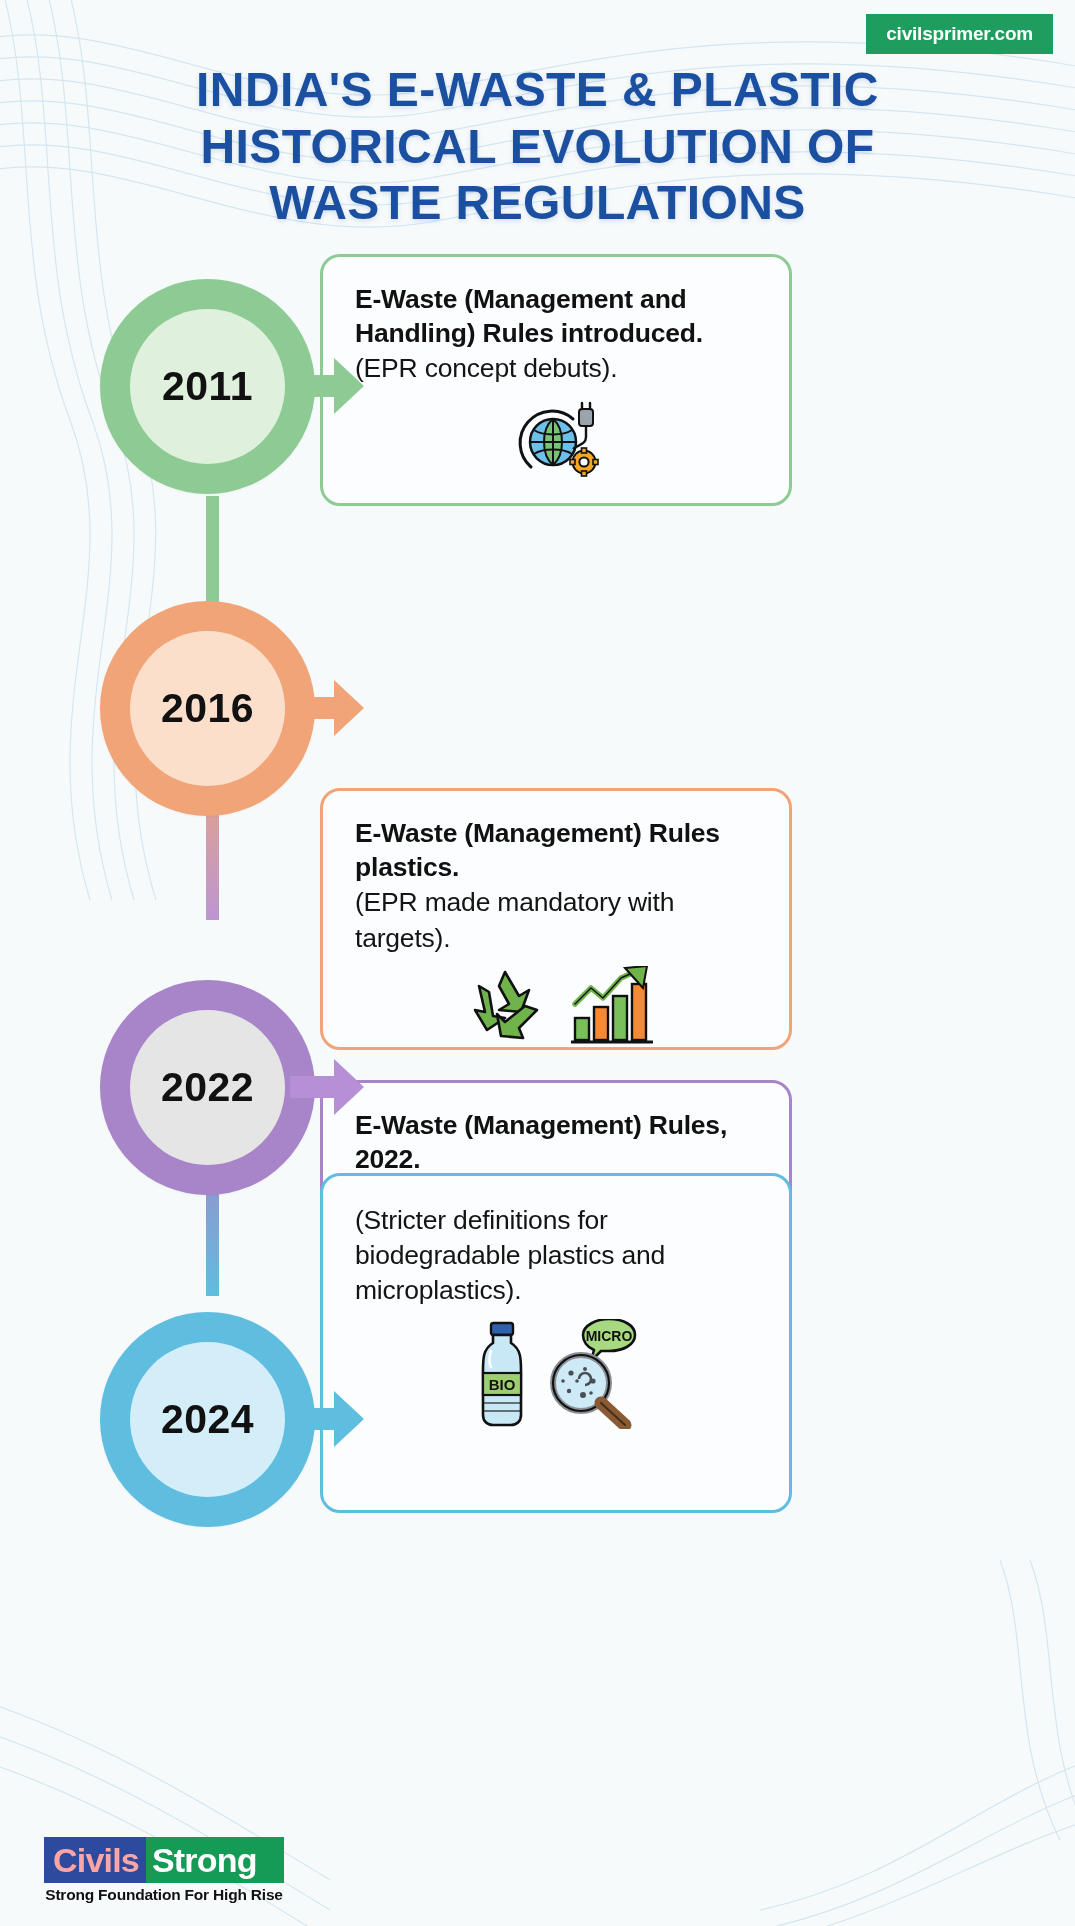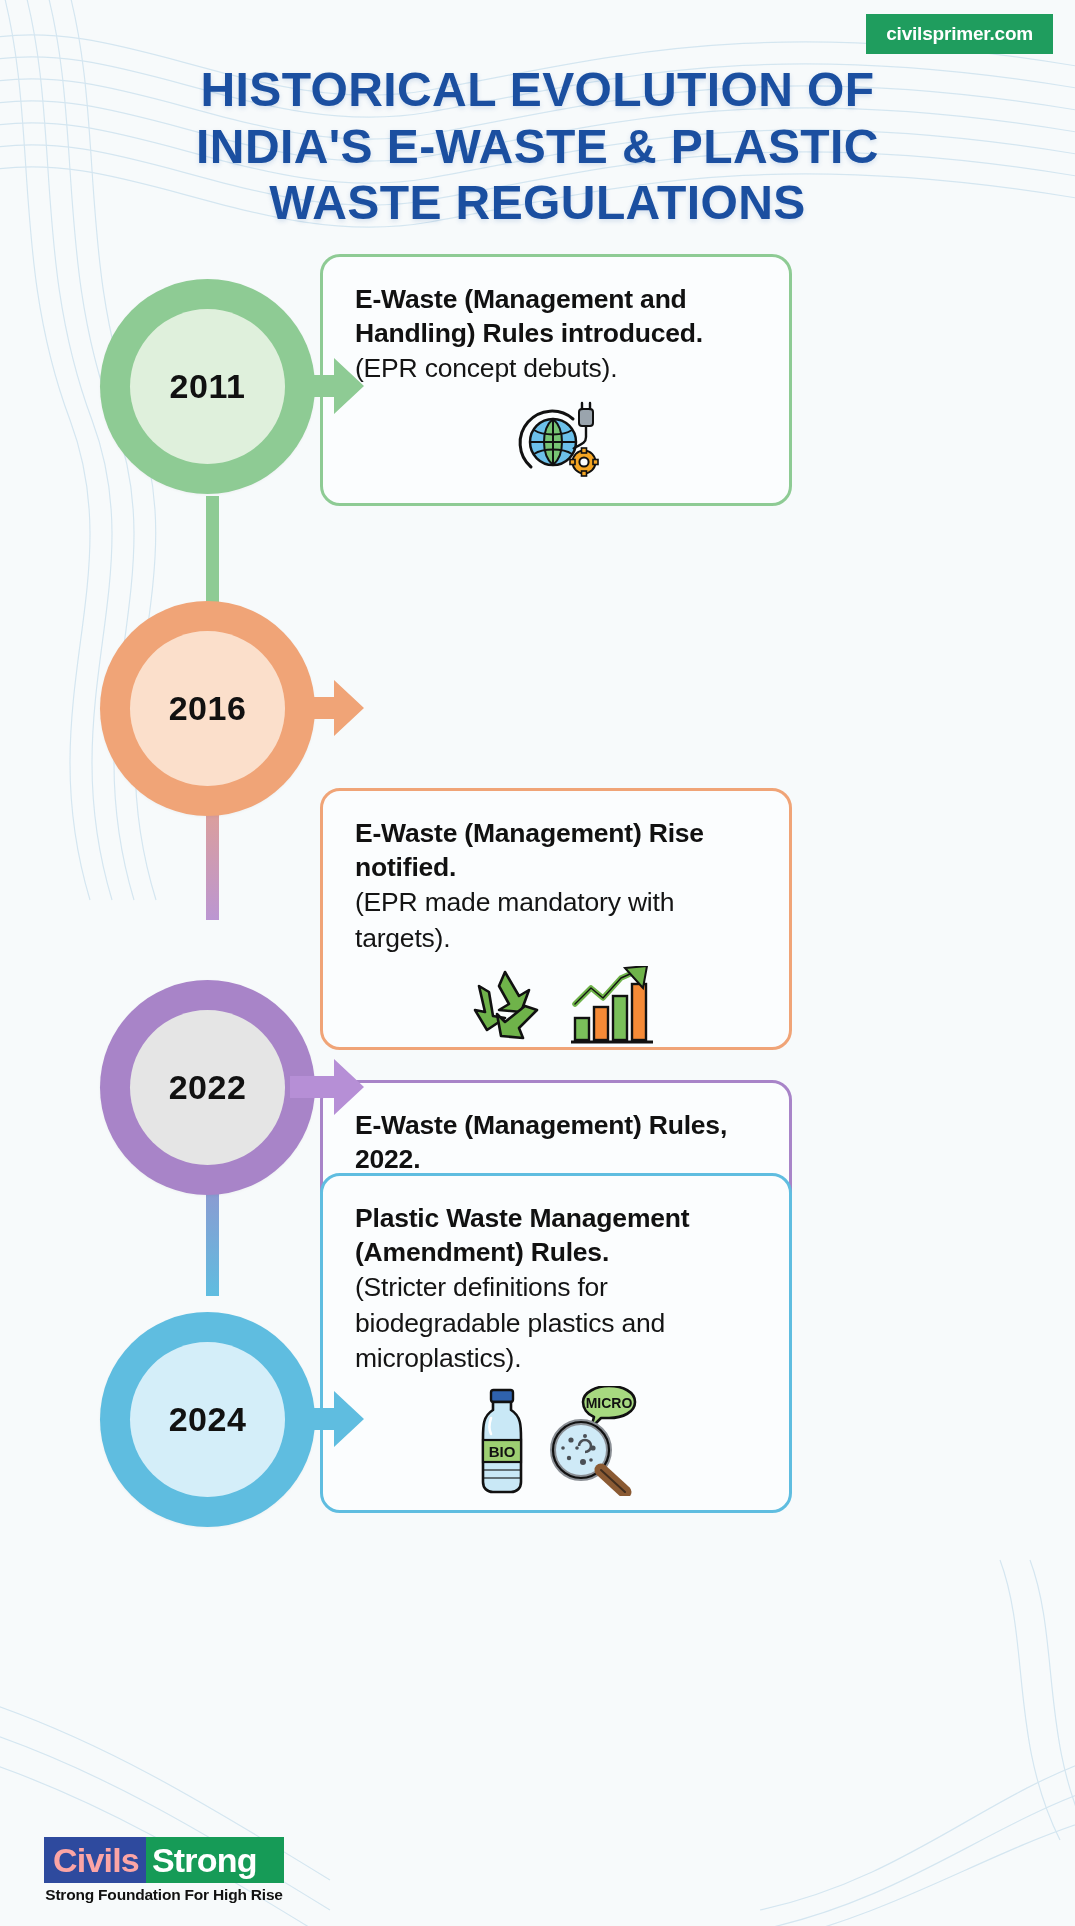--- a/index.html
+++ b/index.html
@@ -108,21 +108,21 @@
   }
   .circle .inner {
     width: 155px;
     height: 155px;
     border-radius: 50%;
     display: flex;
     align-items: center;
     justify-content: center;
   }
   .circle .year {
-    font-size: 34px;
+    font-size: 41px;
     font-weight: 800;
     color: #111111;
     letter-spacing: 0.5px;
   }
 
   
   .arrow {
     position: absolute;
     z-index: 4;
     width: 74px;
@@ -225,22 +225,22 @@
   </g>
 </svg>
 
 <div id="page">
 
   <div class="site-badge">
     <span>civilsprimer.com</span>
   </div>
 
   <div class="title-block">
+    <div class="tline">INDIA'S E-WASTE &amp; PLASTIC</div>
     <div class="tline">HISTORICAL EVOLUTION OF</div>
-    <div class="tline">INDIA'S E-WASTE &amp; PLASTIC</div>
     <div class="tline">WASTE REGULATIONS</div>
   </div>
 
   <div class="timeline">
 
     <div class="row" style="height:250px;">
       <div class="node-col">
         <div class="connector" style="top:200px;height:150px;background:#8ecb94;"></div>
         <div class="circle" style="top:-17px;background:#8ecb94;">
           <div class="inner" style="background:#dff0dc;">
@@ -287,21 +287,21 @@
           <div class="inner" style="background:#fbdfcb;">
             <span class="year">2016</span>
           </div>
         </div>
         <svg class="arrow" style="top:134px;left:290px;" viewBox="0 0 74 56">
           <path d="M0 17 H44 V0 L74 28 L44 56 V39 H0 Z" fill="#f0a477"></path>
         </svg>
       </div>
 
       <div class="card" style="top:242px;left:320px;width:472px;height:262px;border-color:#f0a477;">
-        <div class="head">E-Waste (Management) Rise notified.</div>
+        <div class="head">E-Waste (Management) Rules plastics.</div>
         <div class="sub">(EPR made mandatory with targets).</div>
         <div class="icons" style="gap:18px;">
           <svg width="92" height="82" viewBox="0 0 92 82">
             <path d="M46 6 L60 30 L70 24 L62 46 L40 44 L50 38 L40 20 Z" fill="#6fb34a" stroke="#111" stroke-width="2.6" stroke-linejoin="round"></path>
             <path d="M20 20 L26 46 L16 44 L28 64 L46 52 L34 50 L30 26 Z" fill="#6fb34a" stroke="#111" stroke-width="2.6" stroke-linejoin="round"></path>
             <path d="M78 44 L60 62 L64 72 L42 70 L38 48 L46 56 L66 40 Z" fill="#6fb34a" stroke="#111" stroke-width="2.6" stroke-linejoin="round"></path>
           </svg>
           <svg width="86" height="82" viewBox="0 0 86 82">
             <rect x="6" y="52" width="14" height="22" fill="#7ac05a" stroke="#111" stroke-width="2.4"></rect>
             <rect x="25" y="41" width="14" height="33" fill="#f58a36" stroke="#111" stroke-width="2.4"></rect>
@@ -371,21 +371,20 @@
           <div class="inner" style="background:#d4eef9;">
             <span class="year">2024</span>
           </div>
         </div>
         <svg class="arrow" style="top:189px;left:290px;" viewBox="0 0 74 56">
           <path d="M0 17 H44 V0 L74 28 L44 56 V39 H0 Z" fill="#5fbde0"></path>
         </svg>
       </div>
 
       <div class="card" style="top:-29px;left:320px;width:472px;height:340px;border-color:#5fbde0;">
-        <div class="head">Plastic Waste Management (Amendment) Rules.</div>
         <div class="sub">(Stricter definitions for biodegradable plastics and microplastics).</div>
         <div class="icons" style="gap:6px;">
           <svg width="62" height="110" viewBox="0 0 62 110">
             <rect x="20" y="4" width="22" height="12" rx="2.5" fill="#2f62ad" stroke="#111" stroke-width="2.4"></rect>
             <path d="M22 16 H40 V24 C50 30 50 40 50 52 V96 C50 102 46 106 40 106 H22 C16 106 12 102 12 96 V52 C12 40 12 30 22 24 Z" fill="#c9e8f6" stroke="#111" stroke-width="2.6" stroke-linejoin="round"></path>
             <rect x="12" y="54" width="38" height="22" fill="#9dcf72" stroke="#111" stroke-width="2.2"></rect>
             <text x="31" y="71" font-family="'Liberation Sans',sans-serif" font-size="15" font-weight="700" fill="#111" text-anchor="middle">BIO</text>
             <path d="M12 84 H50 M12 92 H50" stroke="#111" stroke-width="1.8" opacity="0.55"></path>
             <path d="M20 32 C18 38 18 44 20 48" fill="none" stroke="#ffffff" stroke-width="2.6" stroke-linecap="round"></path>
           </svg>

